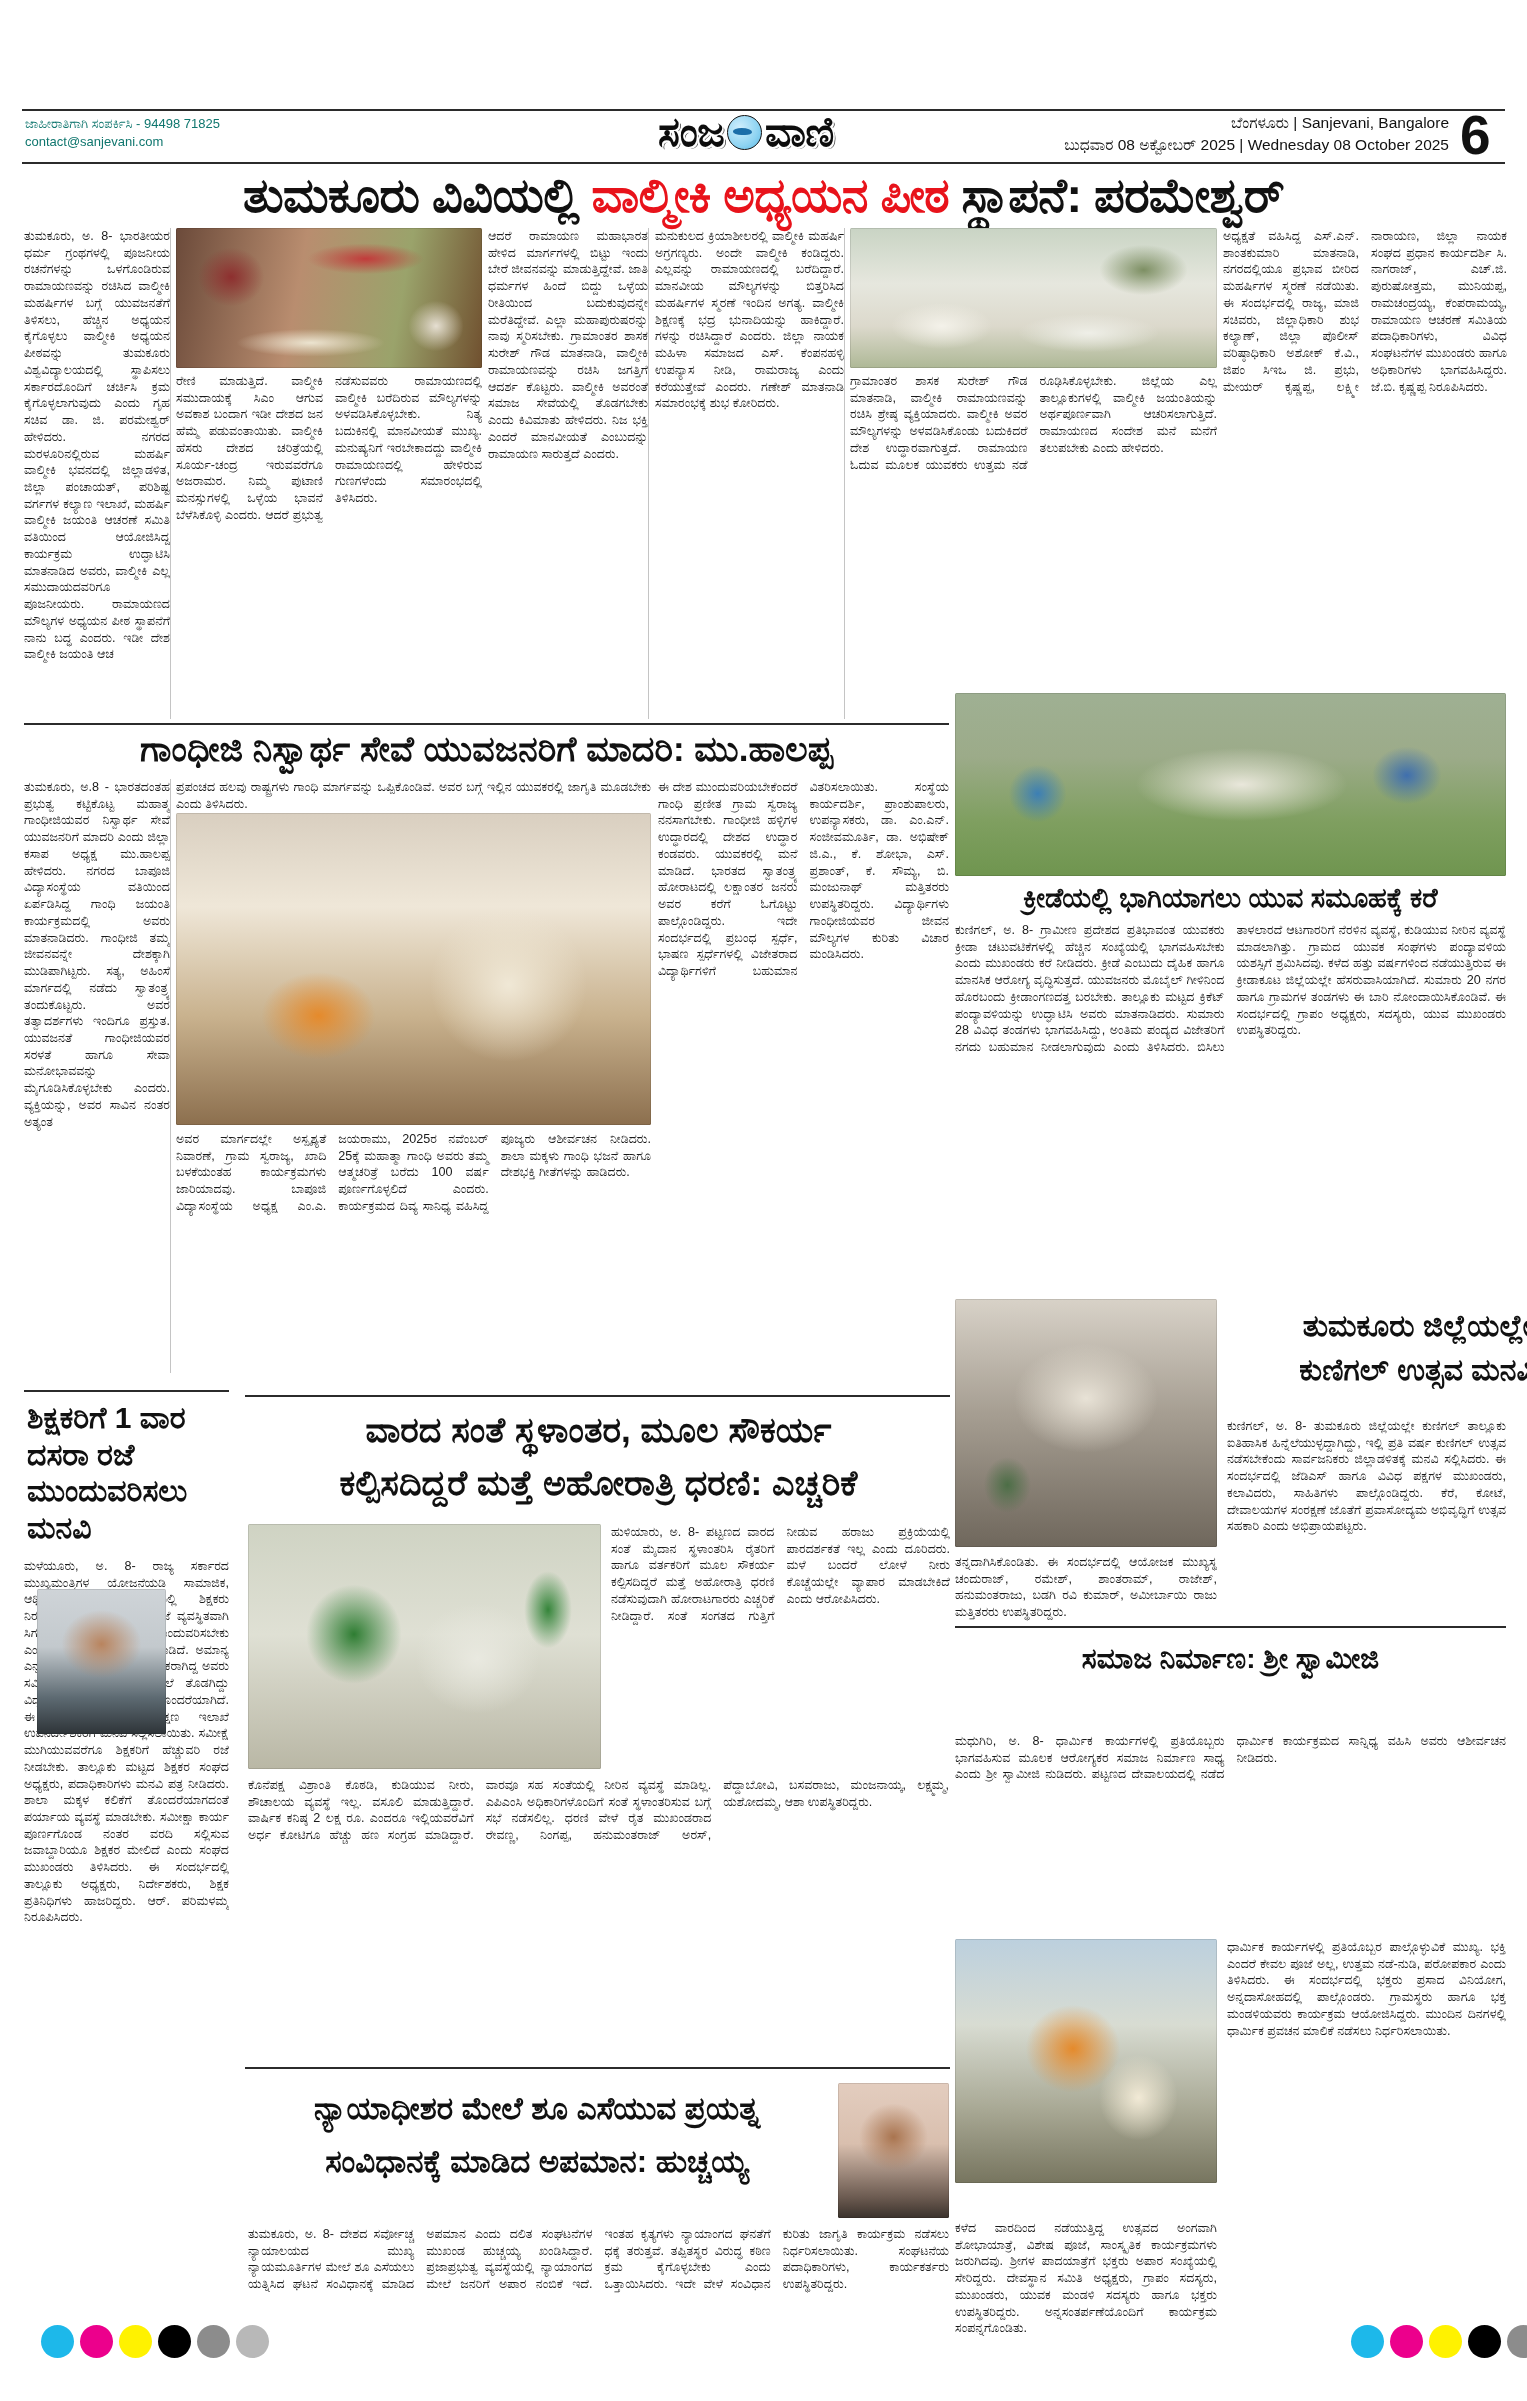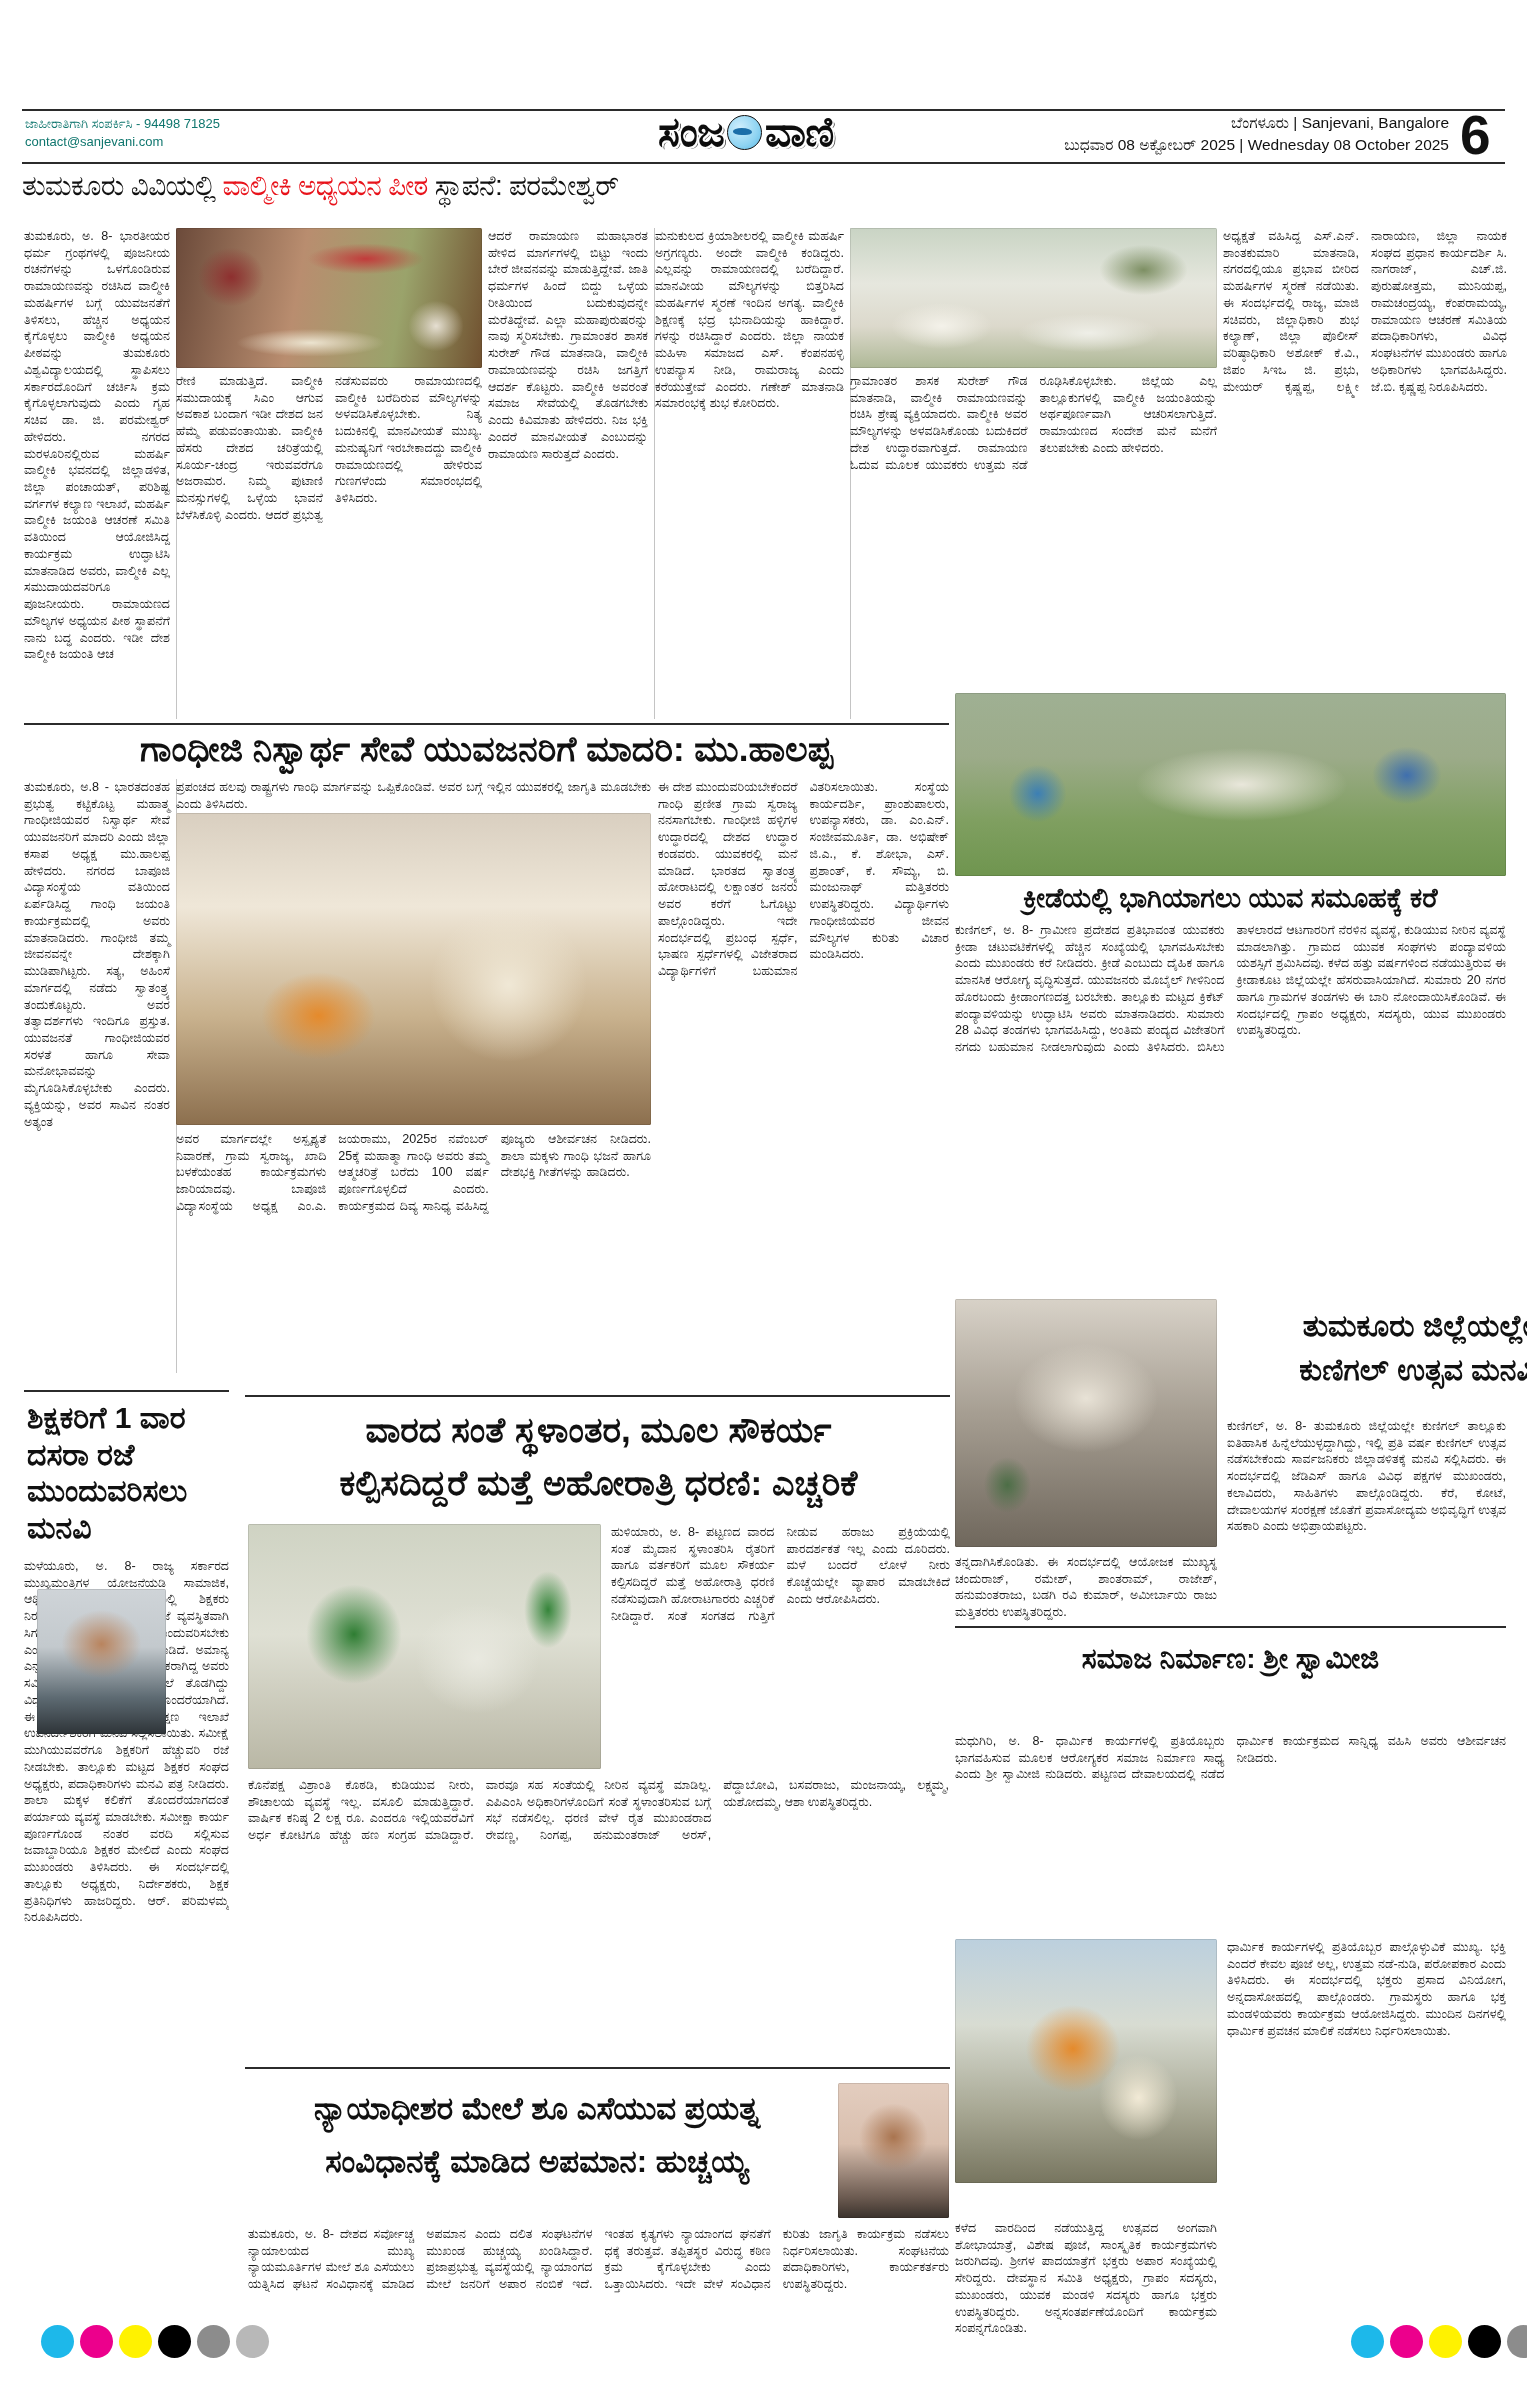--- a/index.html
+++ b/index.html
@@ -9,22 +9,22 @@
   }
   .abs{position:absolute;}
   .rule-h{position:absolute;background:#2b2b2b;height:1.5px;}
   .body-txt{
     font-size:12.6px;line-height:1.33;text-align:justify;color:#191919;
     overflow:hidden;word-break:break-word;
   }
   .cols-2{column-count:2;column-gap:12px;}
   .cols-3{column-count:3;column-gap:12px;}
   .cols-4{column-count:4;column-gap:12px;}
-  .vsep{border-right:0.7px solid #c4c4c4;padding-right:6px;}
-  .headline-main{font-weight:400;font-size:28px;letter-spacing:-0.7px;line-height:1.05;white-space:nowrap;}
+  .vsep{border-right:0.7px solid #c4c4c4;}
+  .headline-main{font-weight:700;font-size:48px;letter-spacing:-0.7px;text-align:center;line-height:1.05;white-space:nowrap;}
   .headline-2{font-weight:800;font-size:35px;text-align:center;line-height:1.1;}
   .headline-mid{font-weight:800;font-size:35px;text-align:center;line-height:1.5;}
   .headline-left{font-weight:800;font-size:30px;line-height:1.22;}
   .headline-right-sm{font-weight:800;font-size:27px;text-align:center;line-height:1.15;}
   .headline-kunigal{font-weight:800;font-size:30px;text-align:center;line-height:1.45;}
   .headline-dharma{font-weight:800;font-size:28px;text-align:center;line-height:1.45;}
   .headline-judge{font-weight:800;font-size:31px;text-align:center;line-height:1.7;}
   .red{color:#e8131b;}
   .photo{position:absolute;border-radius:1.5px;box-shadow:0 0 0 0.7px rgba(0,0,0,.15) inset;}
   .ph-ceremony{background:

